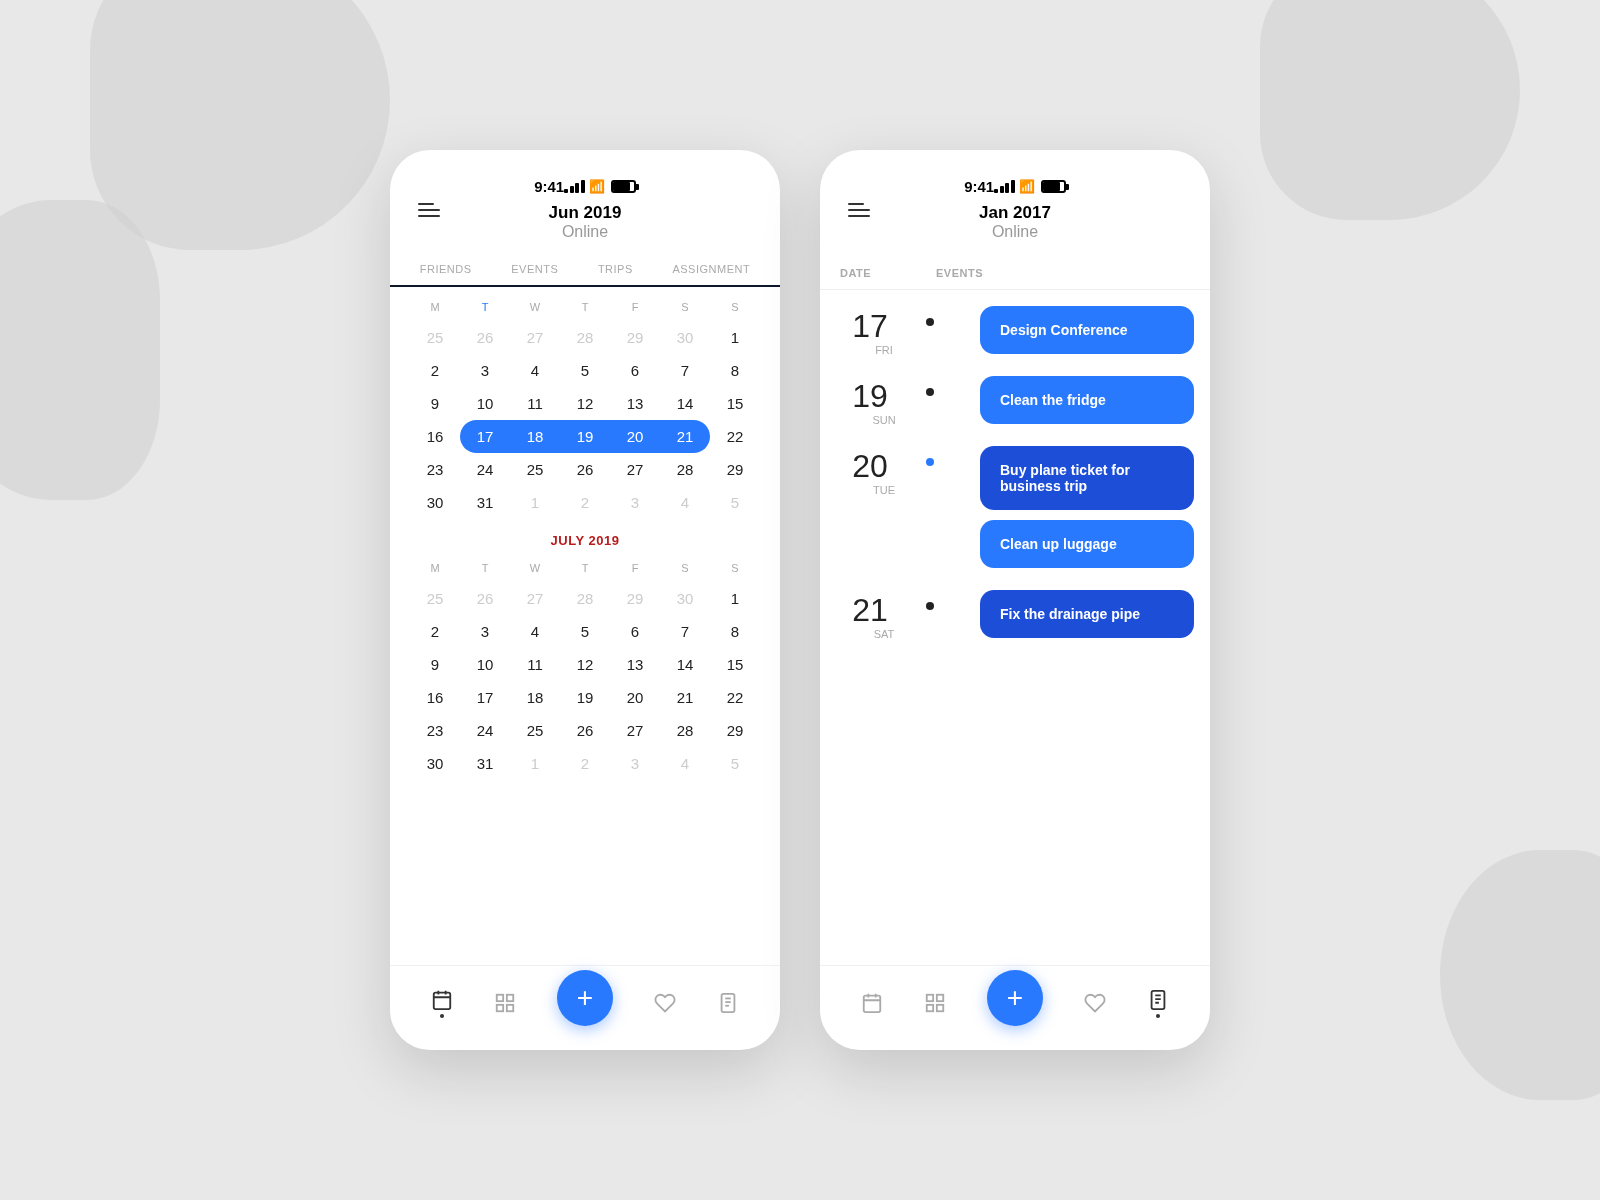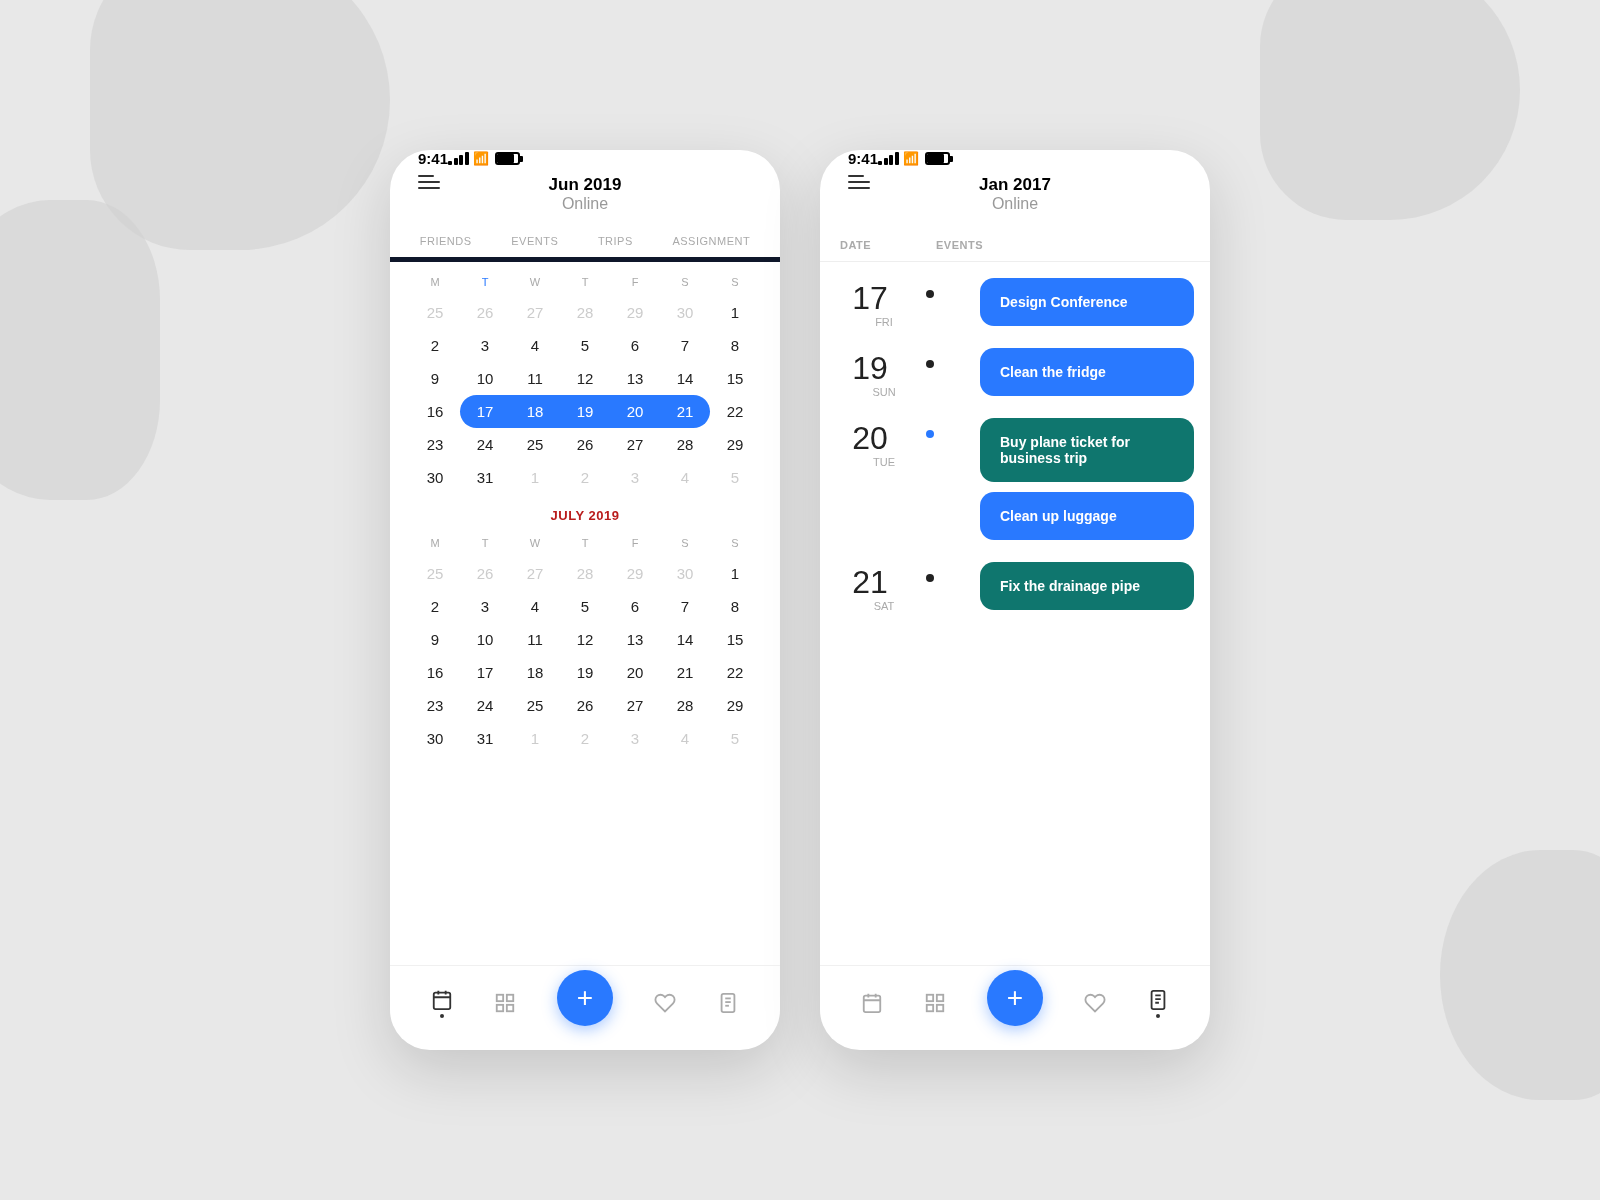--- a/index.html
+++ b/index.html
@@ -43,23 +43,23 @@
       min-height: 900px;
       box-shadow: 0 20px 60px rgba(0,0,0,0.15);
       overflow: hidden;
       display: flex;
       flex-direction: column;
     }
 
     
     .status-bar {
       display: flex;
-      justify-content: flex-start;
-      align-items: center;
-      padding: 0 28px 0;
+      justify-content: center;
+      align-items: center;
+      padding: 28px 28px 0;
     }
     .status-time {
       font-size: 15px;
       font-weight: 600;
       color: #000;
     }
     .status-icons {
       display: flex;
       align-items: center;
       gap: 5px;
@@ -129,21 +129,21 @@
       font-size: 16px;
       color: #999;
       text-align: right;
     }
 
     
     .tabs {
       display: flex;
       justify-content: space-around;
       padding: 0 10px;
-      border-bottom: 5px solid #0f172a;
+      border-bottom: 2px solid #0f172a;
       margin-bottom: 10px;
     }
     .tab {
       font-size: 11px;
       color: #aaa;
       padding: 10px 6px;
       letter-spacing: 0.5px;
       font-weight: 500;
       cursor: pointer;
       text-transform: uppercase;
@@ -334,21 +334,21 @@
     .event-card {
       border-radius: 14px;
       padding: 16px 20px;
       font-size: 14px;
       font-weight: 600;
       color: #fff;
       cursor: pointer;
       margin-left: 40px;
     }
     .event-card.blue { background: #2979ff; }
-    .event-card.dark { background: #0f766e; }
+    .event-card.dark { background: #1d4ed8; }
   </style>
 </head>
 <body>
 
 <div class="bg-shape bg-shape-1"></div>
 <div class="bg-shape bg-shape-2"></div>
 <div class="bg-shape bg-shape-3"></div>
 <div class="bg-shape bg-shape-4"></div>
 
 <div class="phones-container">

